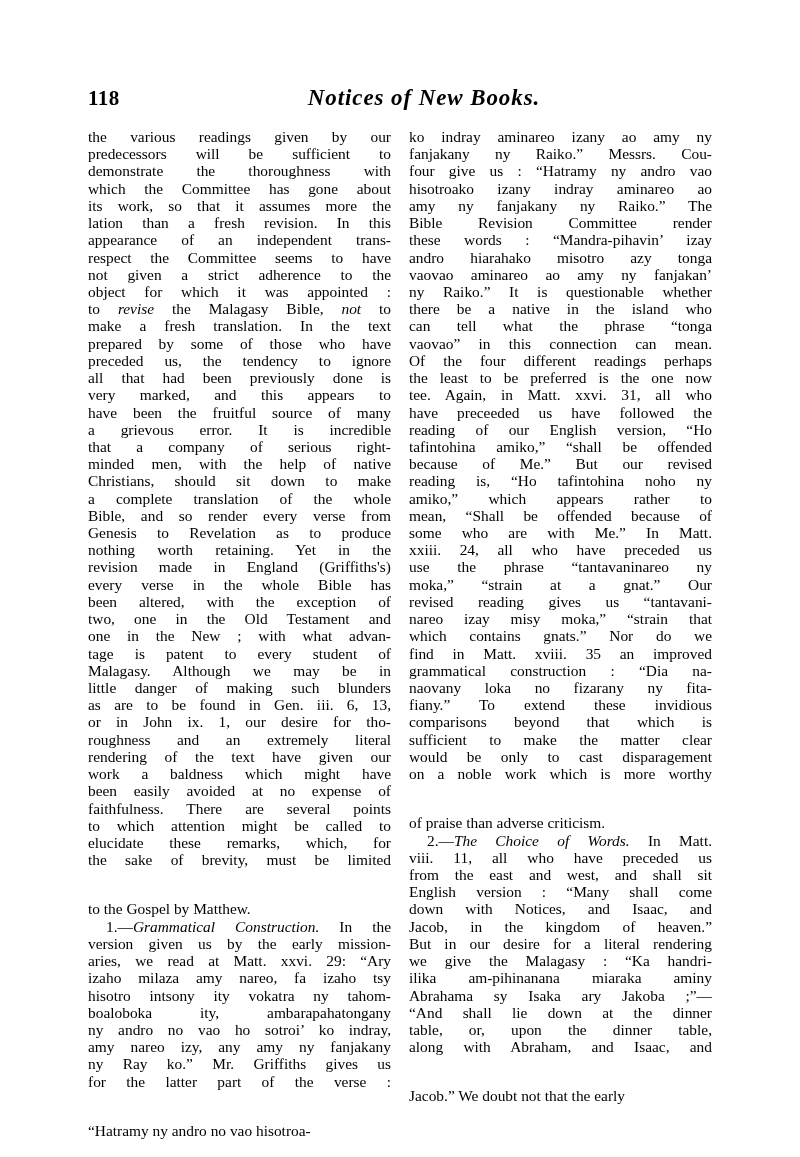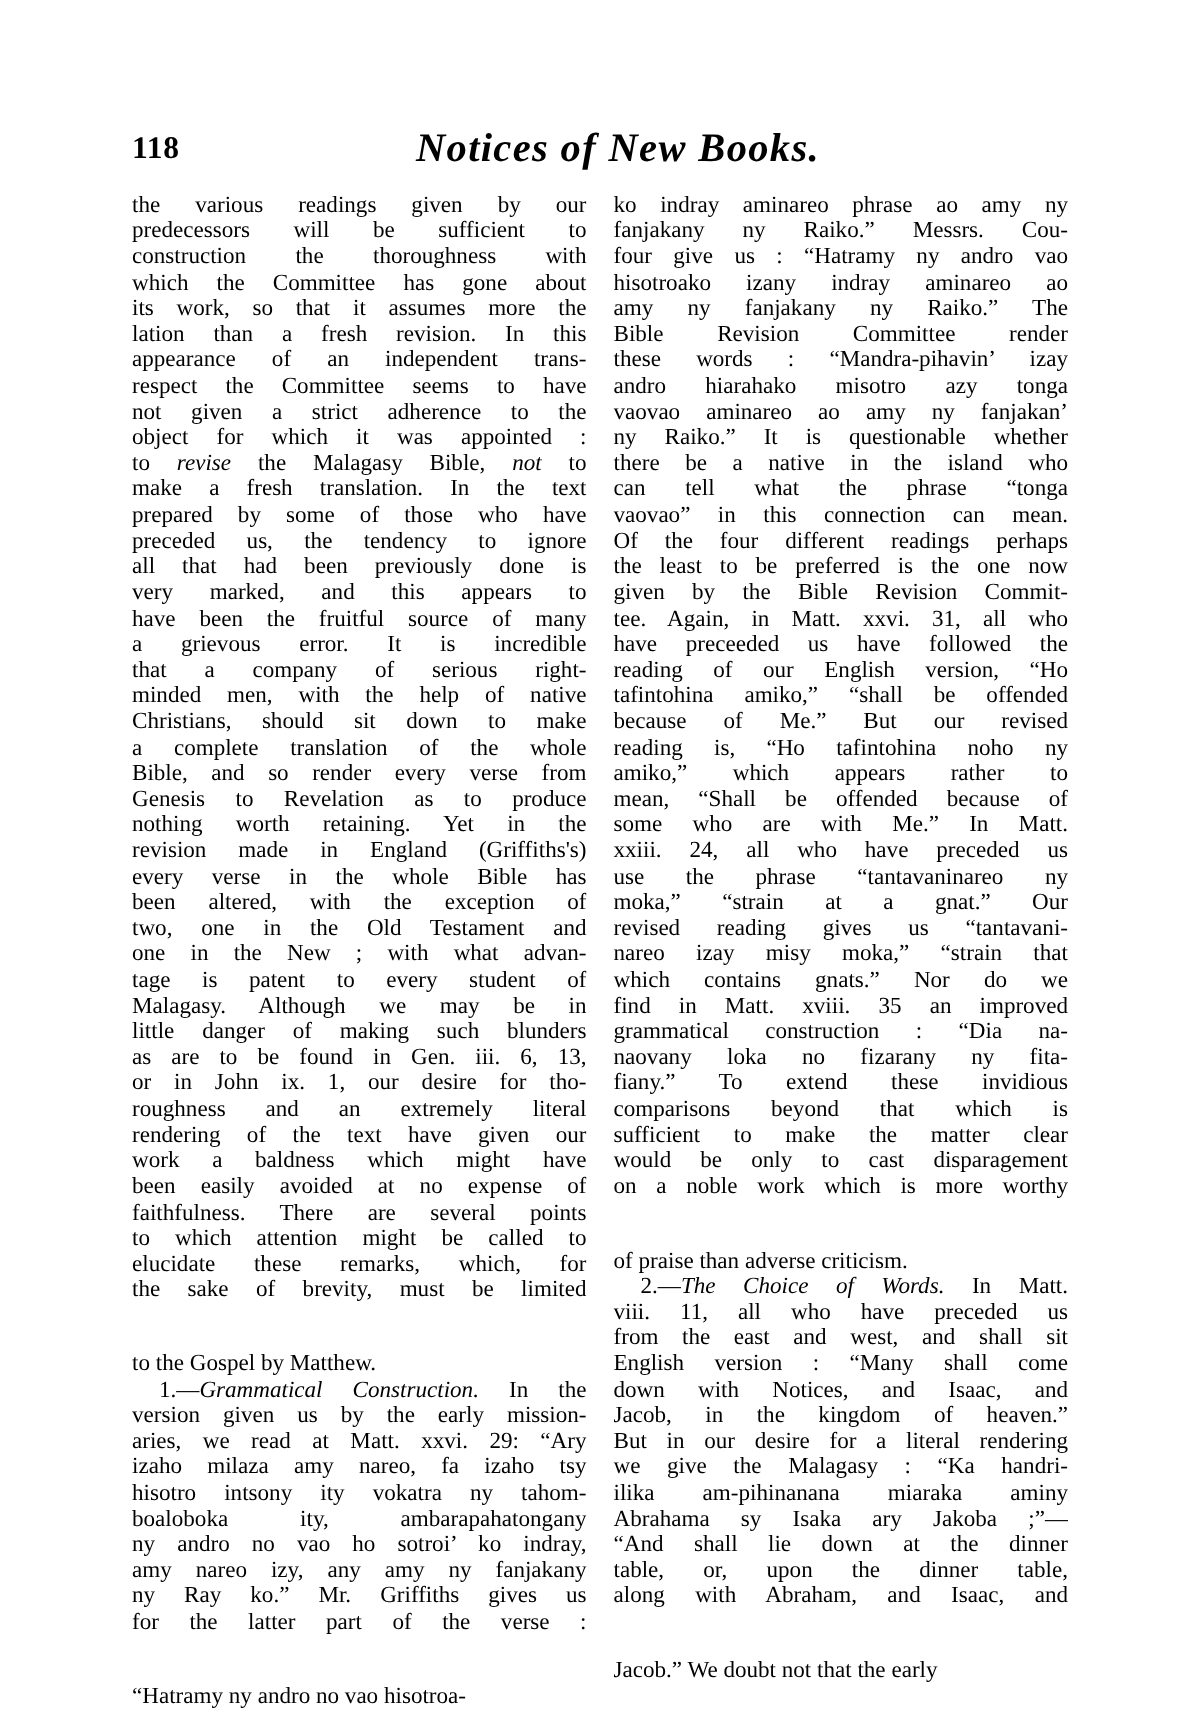--- a/index.html
+++ b/index.html
@@ -35,25 +35,25 @@
     position: absolute;
     left: 0;
     top: 0;
     font-size: 21px;
     font-weight: bold;
     letter-spacing: 0.5px;
     line-height: 28px;
   }
   .head-title {
     position: absolute;
-    left: 0;
+    left: 12px;
     top: 0;
     width: 624px;
     text-align: center;
-    font-size: 27px;
+    font-size: 23px;
     font-style: italic;
     font-weight: bold;
     line-height: 28px;
     letter-spacing: 0.9px;
     padding-left: 24px;
     box-sizing: border-box;
   }
 
   
   .columns {
@@ -100,21 +100,21 @@
 
   <div class="running-head">
     <div class="folio">118</div>
     <div class="head-title">Notices of New Books.</div>
   </div>
 
   <div class="columns">
     <div class="col col-left">
         <div class="tline">the various readings given by our</div>
         <div class="tline">predecessors will be sufficient to</div>
-        <div class="tline">construction the thoroughness with</div>
+        <div class="tline">demonstrate the thoroughness with</div>
         <div class="tline">which the Committee has gone about</div>
         <div class="tline">its work, so that it assumes more the</div>
         <div class="tline">lation than a fresh revision.  In this</div>
         <div class="tline">appearance of an independent trans-</div>
         <div class="tline">respect the Committee seems to have</div>
         <div class="tline">not given a strict adherence to the</div>
         <div class="tline">object for which it was appointed :</div>
         <div class="tline">to <i>revise</i> the Malagasy Bible, <i>not</i> to</div>
         <div class="tline">make a fresh translation.  In the text</div>
         <div class="tline">prepared by some of those who have</div>
@@ -155,36 +155,35 @@
         <div class="tline">izaho milaza amy nareo, fa izaho tsy</div>
         <div class="tline">hisotro intsony ity vokatra ny tahom-</div>
         <div class="tline">boaloboka ity, ambarapahatongany</div>
         <div class="tline">ny andro no vao ho sotroi’ ko indray,</div>
         <div class="tline">amy nareo izy, any amy ny fanjakany</div>
         <div class="tline">ny Ray ko.”  Mr. Griffiths gives us</div>
         <div class="tline">for the latter part of the verse :</div>
         <div class="tline ragged">“Hatramy ny andro no vao hisotroa-</div>
       </div>
     <div class="col col-right">
-        <div class="tline">ko indray aminareo phrase ao amy ny</div>
+        <div class="tline">ko indray aminareo izany ao amy ny</div>
         <div class="tline">fanjakany ny Raiko.” Messrs. Cou-</div>
         <div class="tline">four give us : “Hatramy ny andro vao</div>
         <div class="tline">hisotroako izany indray aminareo ao</div>
         <div class="tline">amy ny fanjakany ny Raiko.”  The</div>
         <div class="tline">Bible Revision Committee render</div>
         <div class="tline">these words : “Mandra-pihavin’ izay</div>
         <div class="tline">andro hiarahako misotro azy tonga</div>
         <div class="tline">vaovao aminareo ao amy ny fanjakan’</div>
         <div class="tline">ny Raiko.” It is questionable whether</div>
         <div class="tline">there be a native in the island who</div>
         <div class="tline">can tell what the phrase “tonga</div>
         <div class="tline">vaovao” in this connection can mean.</div>
         <div class="tline">Of the four different readings perhaps</div>
         <div class="tline">the least to be preferred is the one now</div>
-        <div class="tline">given by the Bible Revision Commit-</div>
         <div class="tline">tee. Again, in Matt. xxvi. 31, all who</div>
         <div class="tline">have preceeded us have followed the</div>
         <div class="tline">reading of our English version, “Ho</div>
         <div class="tline">tafintohina amiko,” “shall be offended</div>
         <div class="tline">because of Me.”  But our revised</div>
         <div class="tline">reading is, “Ho tafintohina noho ny</div>
         <div class="tline">amiko,” which appears rather to</div>
         <div class="tline">mean, “Shall be offended because of</div>
         <div class="tline">some who are with Me.”  In Matt.</div>
         <div class="tline">xxiii. 24, all who have preceded us</div>

